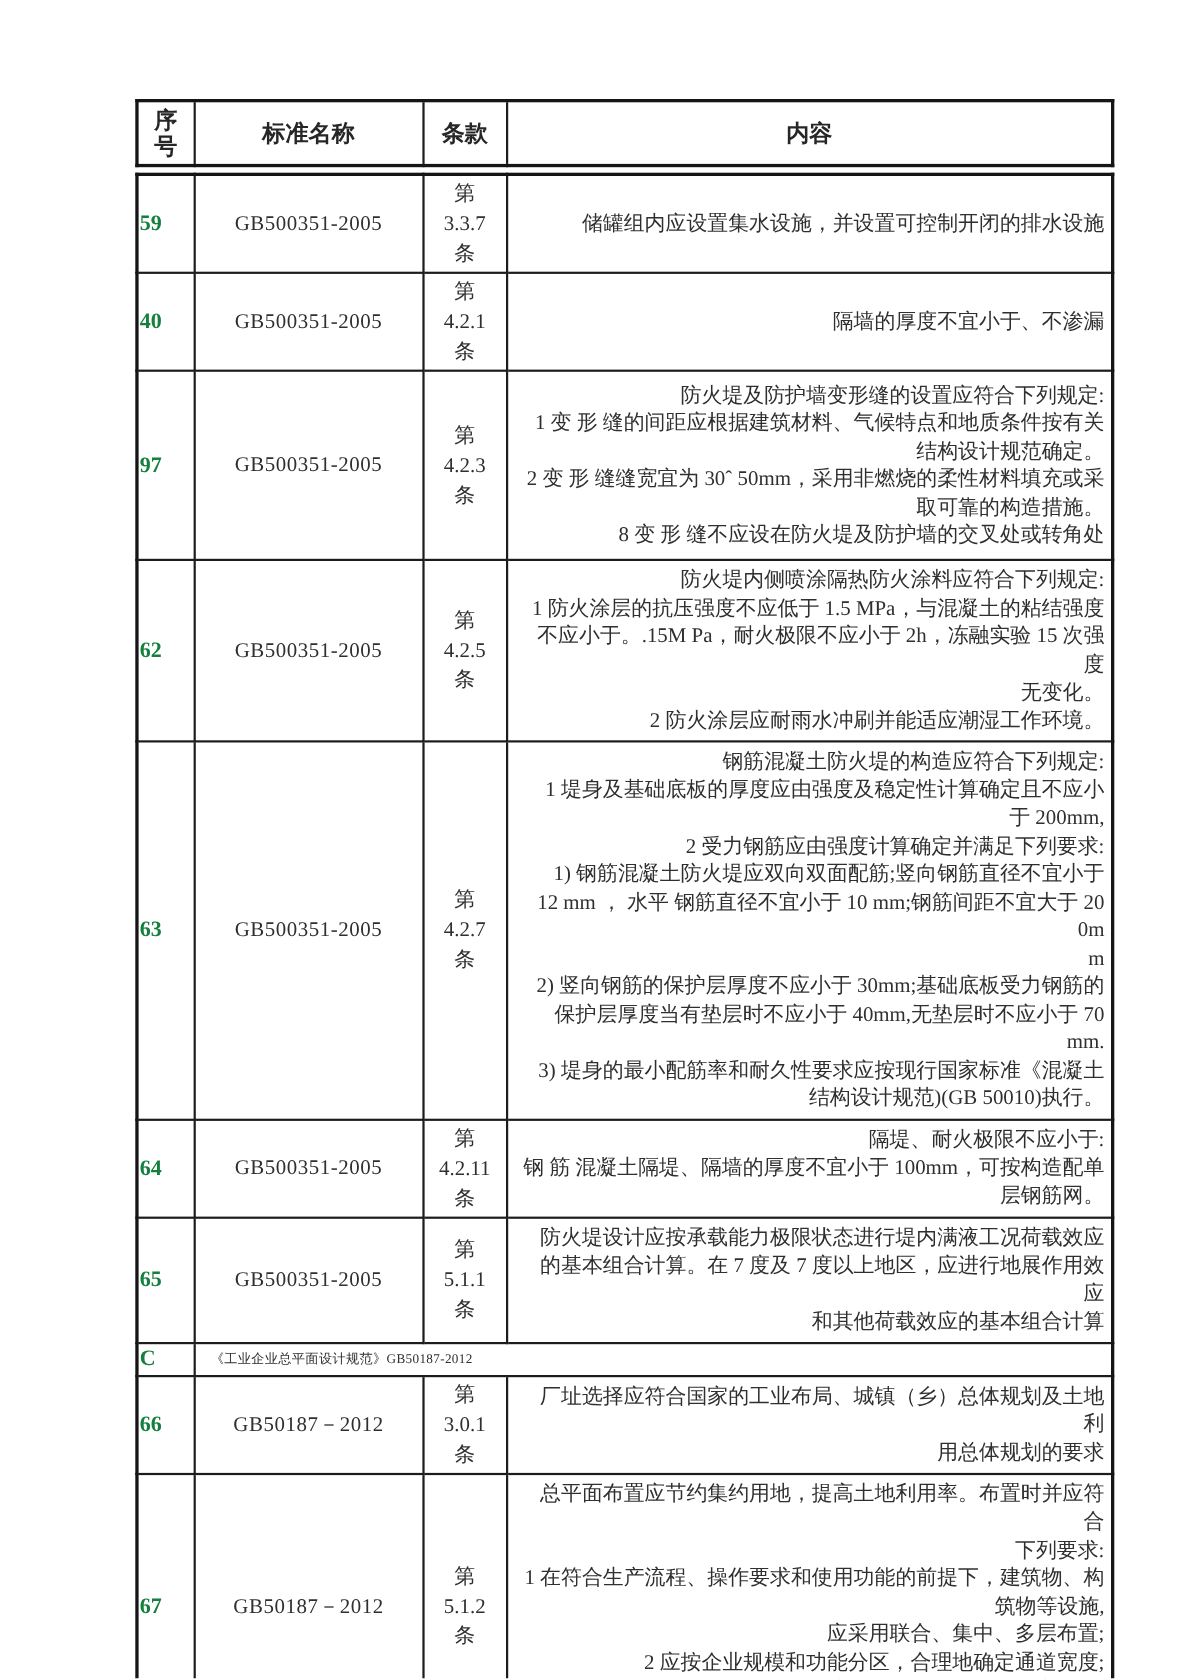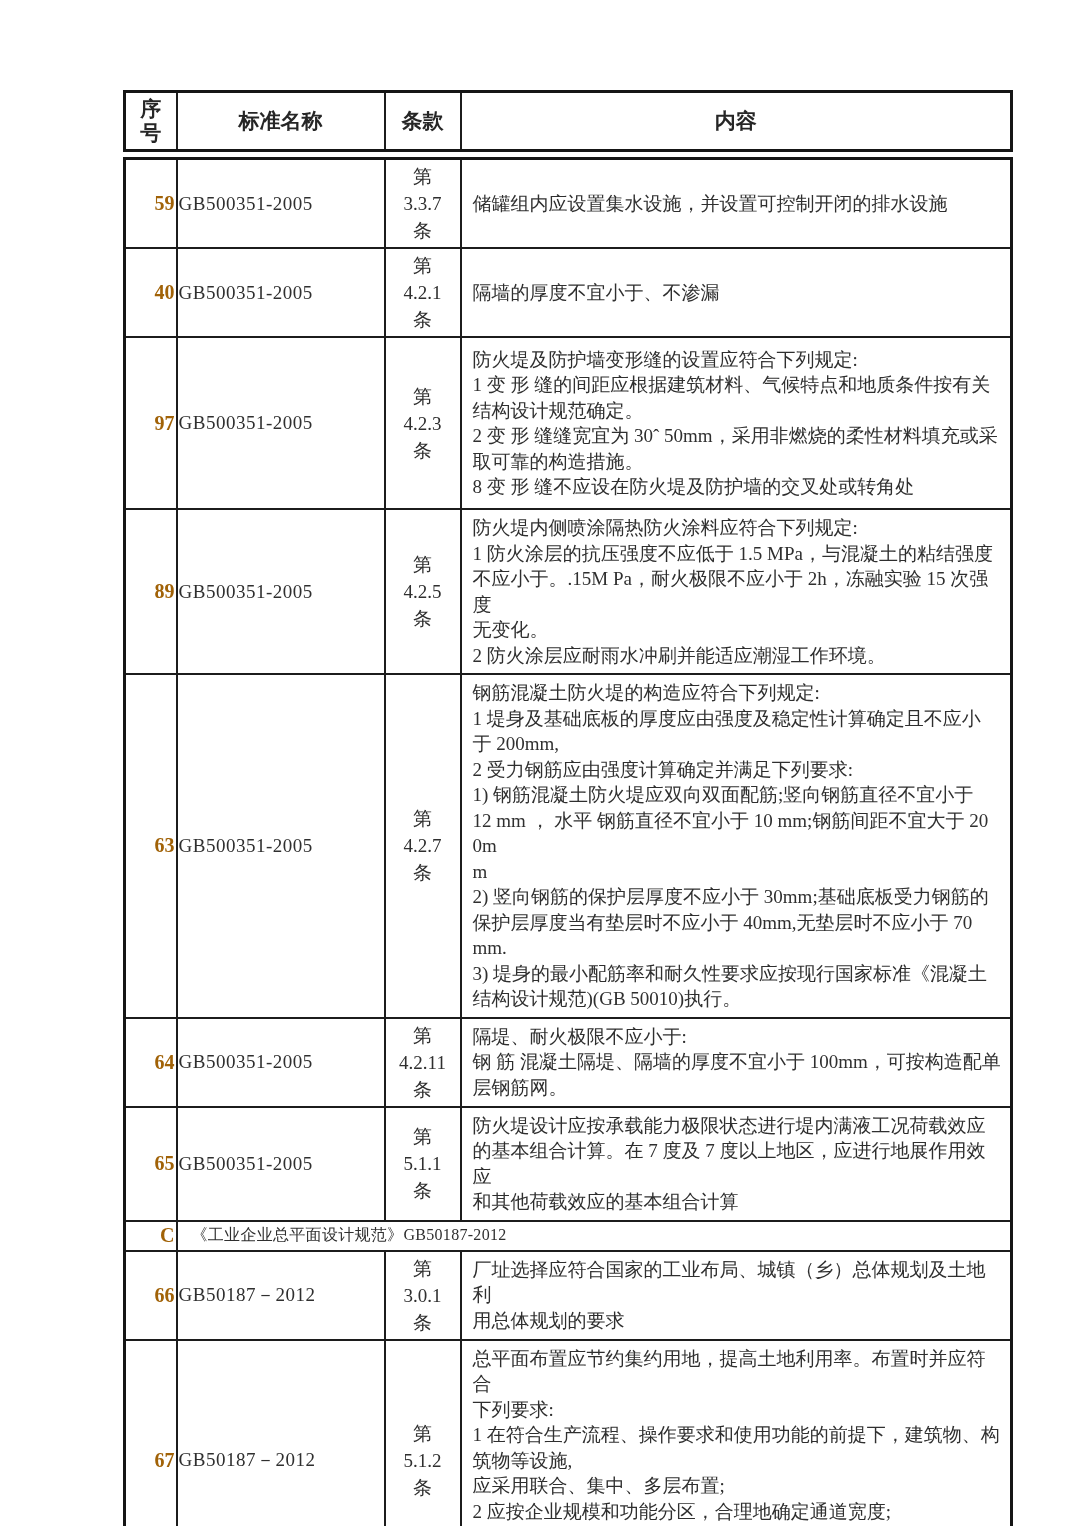--- a/index.html
+++ b/index.html
@@ -43,47 +43,47 @@
   th.hcell {
     font-size: 21px;
     font-weight: bold;
     text-align: center;
     color: #262626;
     line-height: 24px;
     white-space: pre-line;
     height: 54px;
   }
   td.no-cell {
-    text-align: right;
+    text-align: left;
     font-weight: bold;
     font-size: 20px;
-    color: #a16207;
+    color: #15803d;
   }
   td.standard-cell {
-    text-align: left;
+    text-align: center;
     font-size: 19px;
     letter-spacing: 0.5px;
   }
   td.clause-cell {
     text-align: center;
     font-size: 19px;
     line-height: 27px;
     white-space: pre-line;
     padding: 3px 2px;
   }
   td.content-cell {
-    text-align: left;
+    text-align: right;
     font-size: 19px;
     line-height: 25.5px;
     white-space: pre-line;
     padding: 5px 6px 5px 11px;
   }
   td.section-cell {
     text-align: left;
-    font-size: 16px;
+    font-size: 12px;
     padding: 1px 6px 1px 14px;
     letter-spacing: 0.3px;
   }
   tr.r-59 { height: 81px; }
   tr.r-60 { height: 77px; }
   tr.r-61 { height: 172px; }
   tr.r-62 { height: 134px; }
   tr.r-63 { height: 302px; }
   tr.r-64 { height: 84px; }
   tr.r-65 { height: 89px; }
@@ -150,21 +150,21 @@
 条</td>
         <td class="content-cell">防火堤及防护墙变形缝的设置应符合下列规定:
 1 变 形 缝的间距应根据建筑材料、气候特点和地质条件按有关
 结构设计规范确定。
 2 变 形 缝缝宽宜为 30ˆ 50mm，采用非燃烧的柔性材料填充或采
 取可靠的构造措施。
 8 变 形 缝不应设在防火堤及防护墙的交叉处或转角处</td>
       </tr>
 
       <tr class="r-62">
-        <td class="no-cell">89</td>
+        <td class="no-cell">62</td>
         <td class="standard-cell">GB500351-2005</td>
         <td class="clause-cell">第
 4.2.5
 条</td>
         <td class="content-cell">防火堤内侧喷涂隔热防火涂料应符合下列规定:
 1 防火涂层的抗压强度不应低于 1.5 MPa，与混凝土的粘结强度
 不应小于。.15M Pa，耐火极限不应小于 2h，冻融实验 15 次强度
 无变化。
 2 防火涂层应耐雨水冲刷并能适应潮湿工作环境。</td>
       </tr>

